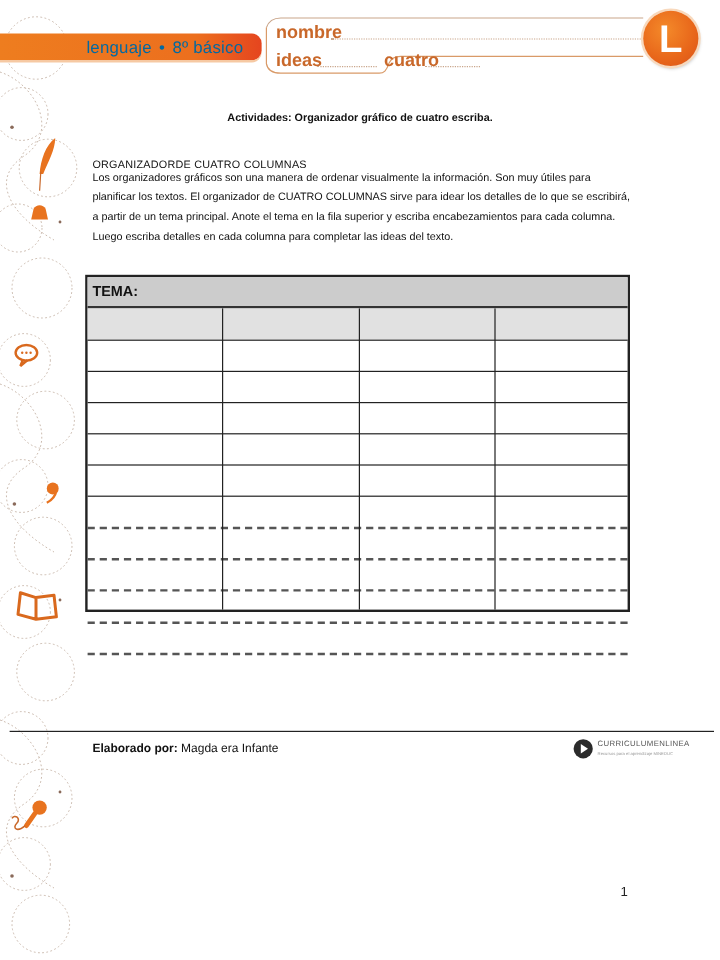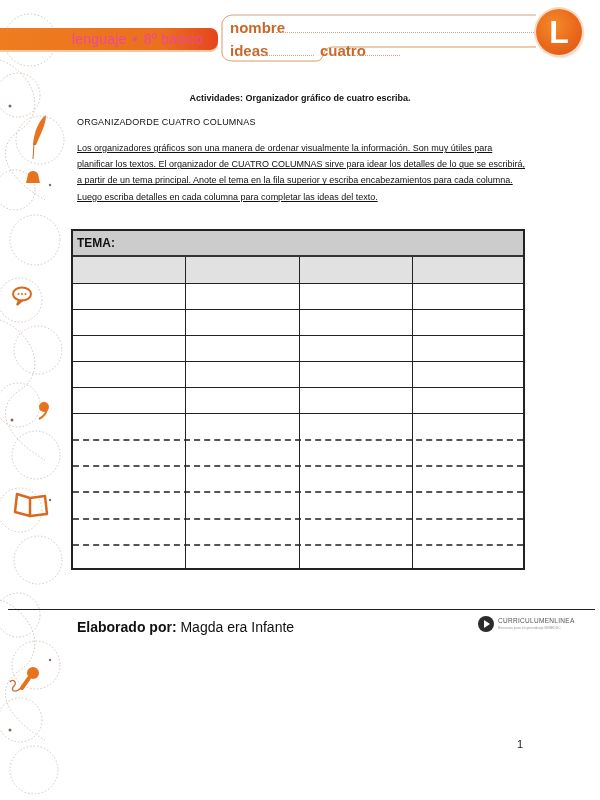--- a/index.html
+++ b/index.html
@@ -13,50 +13,50 @@
   .deco-strip { position:absolute; left:0; top:0; width:66px; height:800px; }
   
   .subject-band {
     position:absolute; left:0; top:28px; width:218px; height:22px;
     background:linear-gradient(90deg,#ee7d1f 0%,#ec6f1e 75%,#e5451f 100%);
     border-radius:0 8px 8px 0;
     box-shadow:0 2px 0 #f6c9a3;
   }
   .subject-text {
     position:absolute; left:72px; top:29px; height:20px; line-height:20px;
-    color:#ec4899; font-size:14px; letter-spacing:0.2px;
+    color:#0369a1; font-size:14px; letter-spacing:0.2px;
   }
   .subject-text .sep { margin:0 6px; }
   .name-box {
     position:absolute; left:218px; top:13px; width:320px; height:50px;
   }
   .name-box svg { position:absolute; left:0; top:0; }
   .field-label { position:absolute; color:#c9682a; font-size:15px; font-weight:bold; }
   .field-dots { position:absolute; border-bottom:1px dotted #c9a58a; height:0; }
   .level-badge {
     position:absolute; left:536px; top:9px; width:46px; height:46px;
     border-radius:50%;
     background:radial-gradient(circle at 40% 35%,#f48a2a 0%,#e8661a 60%,#d9521a 100%);
     box-shadow:0 0 0 2px #f8d9bd, 1px 2px 3px rgba(0,0,0,0.25);
     color:#ffffff; font-weight:bold; font-size:32px; text-align:center; line-height:46px;
   }
   .activity-title {
     position:absolute; left:0; width:600px; top:93px; text-align:center;
     font-size:9px; font-weight:bold; color:#111;
   }
   .section-heading {
-    position:absolute; left:77px; top:117px; font-size:9px; color:#111; letter-spacing:0.2px;
+    position:absolute; left:77px; top:132px; font-size:9px; color:#111; letter-spacing:0.2px;
   }
   .intro {
     position:absolute; left:77px; top:140px; width:452px;
-    font-size:9px; line-height:16.2px; color:#111;text-decoration:underline;
+    font-size:9px; line-height:16.2px; color:#111;
   }
   
   .organizer {
-    position:absolute; left:71px; top:229px; width:454px; height:341px;
+    position:absolute; left:71px; top:229px; width:454px; height:281px;
     border:2px solid #222; box-sizing:border-box;
   }
   .tema-row {
     position:absolute; left:0; top:0; width:100%; height:26px;
     background:#cccccc; border-bottom:2px solid #333; box-sizing:border-box;
   }
   .tema-label {
     position:absolute; left:4px; top:5px; font-size:12px; font-weight:bold; color:#111;
   }
   .col-header-row {
@@ -65,21 +65,21 @@
   .col-header-cell {
     position:absolute; top:0; height:26px;
   }
   .vline { position:absolute; top:26px; bottom:0; width:0; border-left:1.5px solid #222; }
   .hline-solid { position:absolute; left:0; width:100%; height:0; border-top:1.5px solid #222; }
   .hline-dash { position:absolute; left:0; width:100%; height:0; border-top:2px dashed #555; }
   .footer-rule {
     position:absolute; left:8px; top:609px; width:587px; height:0; border-top:1.5px solid #222;
   }
   .author {
-    position:absolute; left:77px; top:619px; font-size:14px; color:#111;
+    position:absolute; left:77px; top:619px; font-size:10px; color:#111;
   }
   .author b { font-weight:bold; }
   .brand-logo { position:absolute; left:478px; top:616px; width:95px; height:18px; }
   .brand-icon {
     position:absolute; left:0; top:0; width:16px; height:16px; border-radius:50%; background:#2b2b2b;
   }
   .brand-icon:after {
     content:""; position:absolute; left:6px; top:4px;
     border-left:6px solid #ffffff; border-top:4px solid transparent; border-bottom:4px solid transparent;
   }

